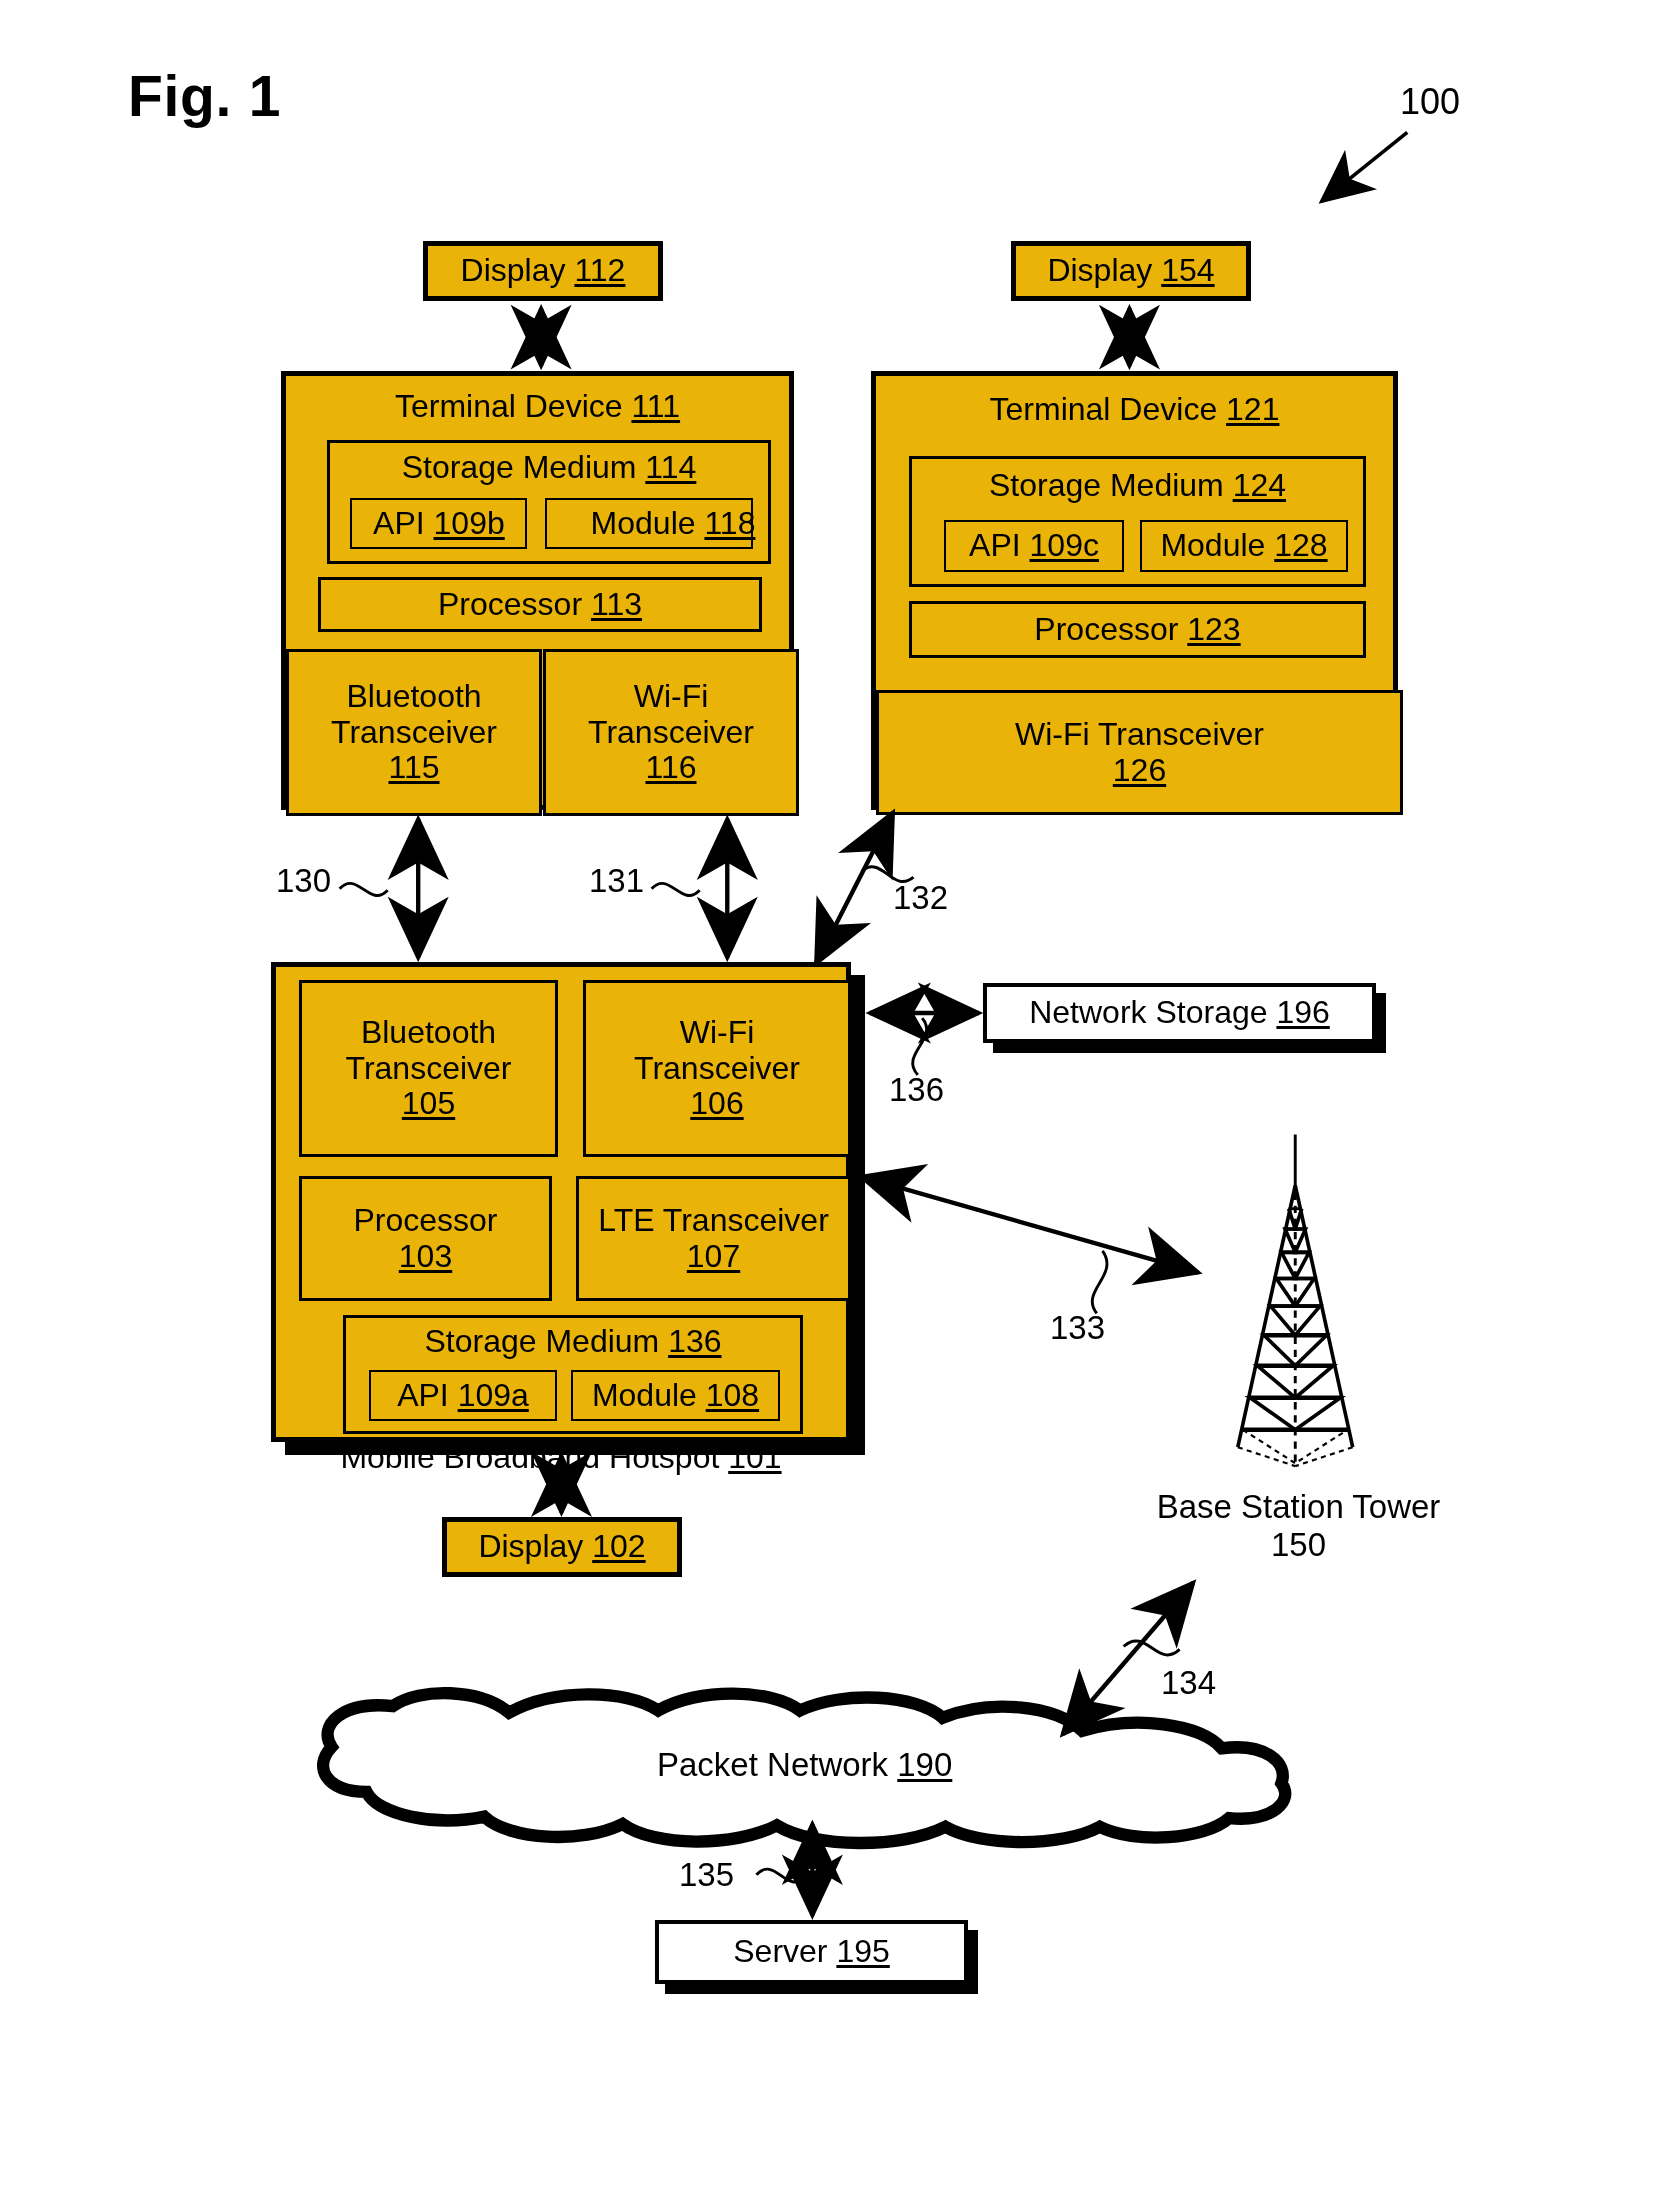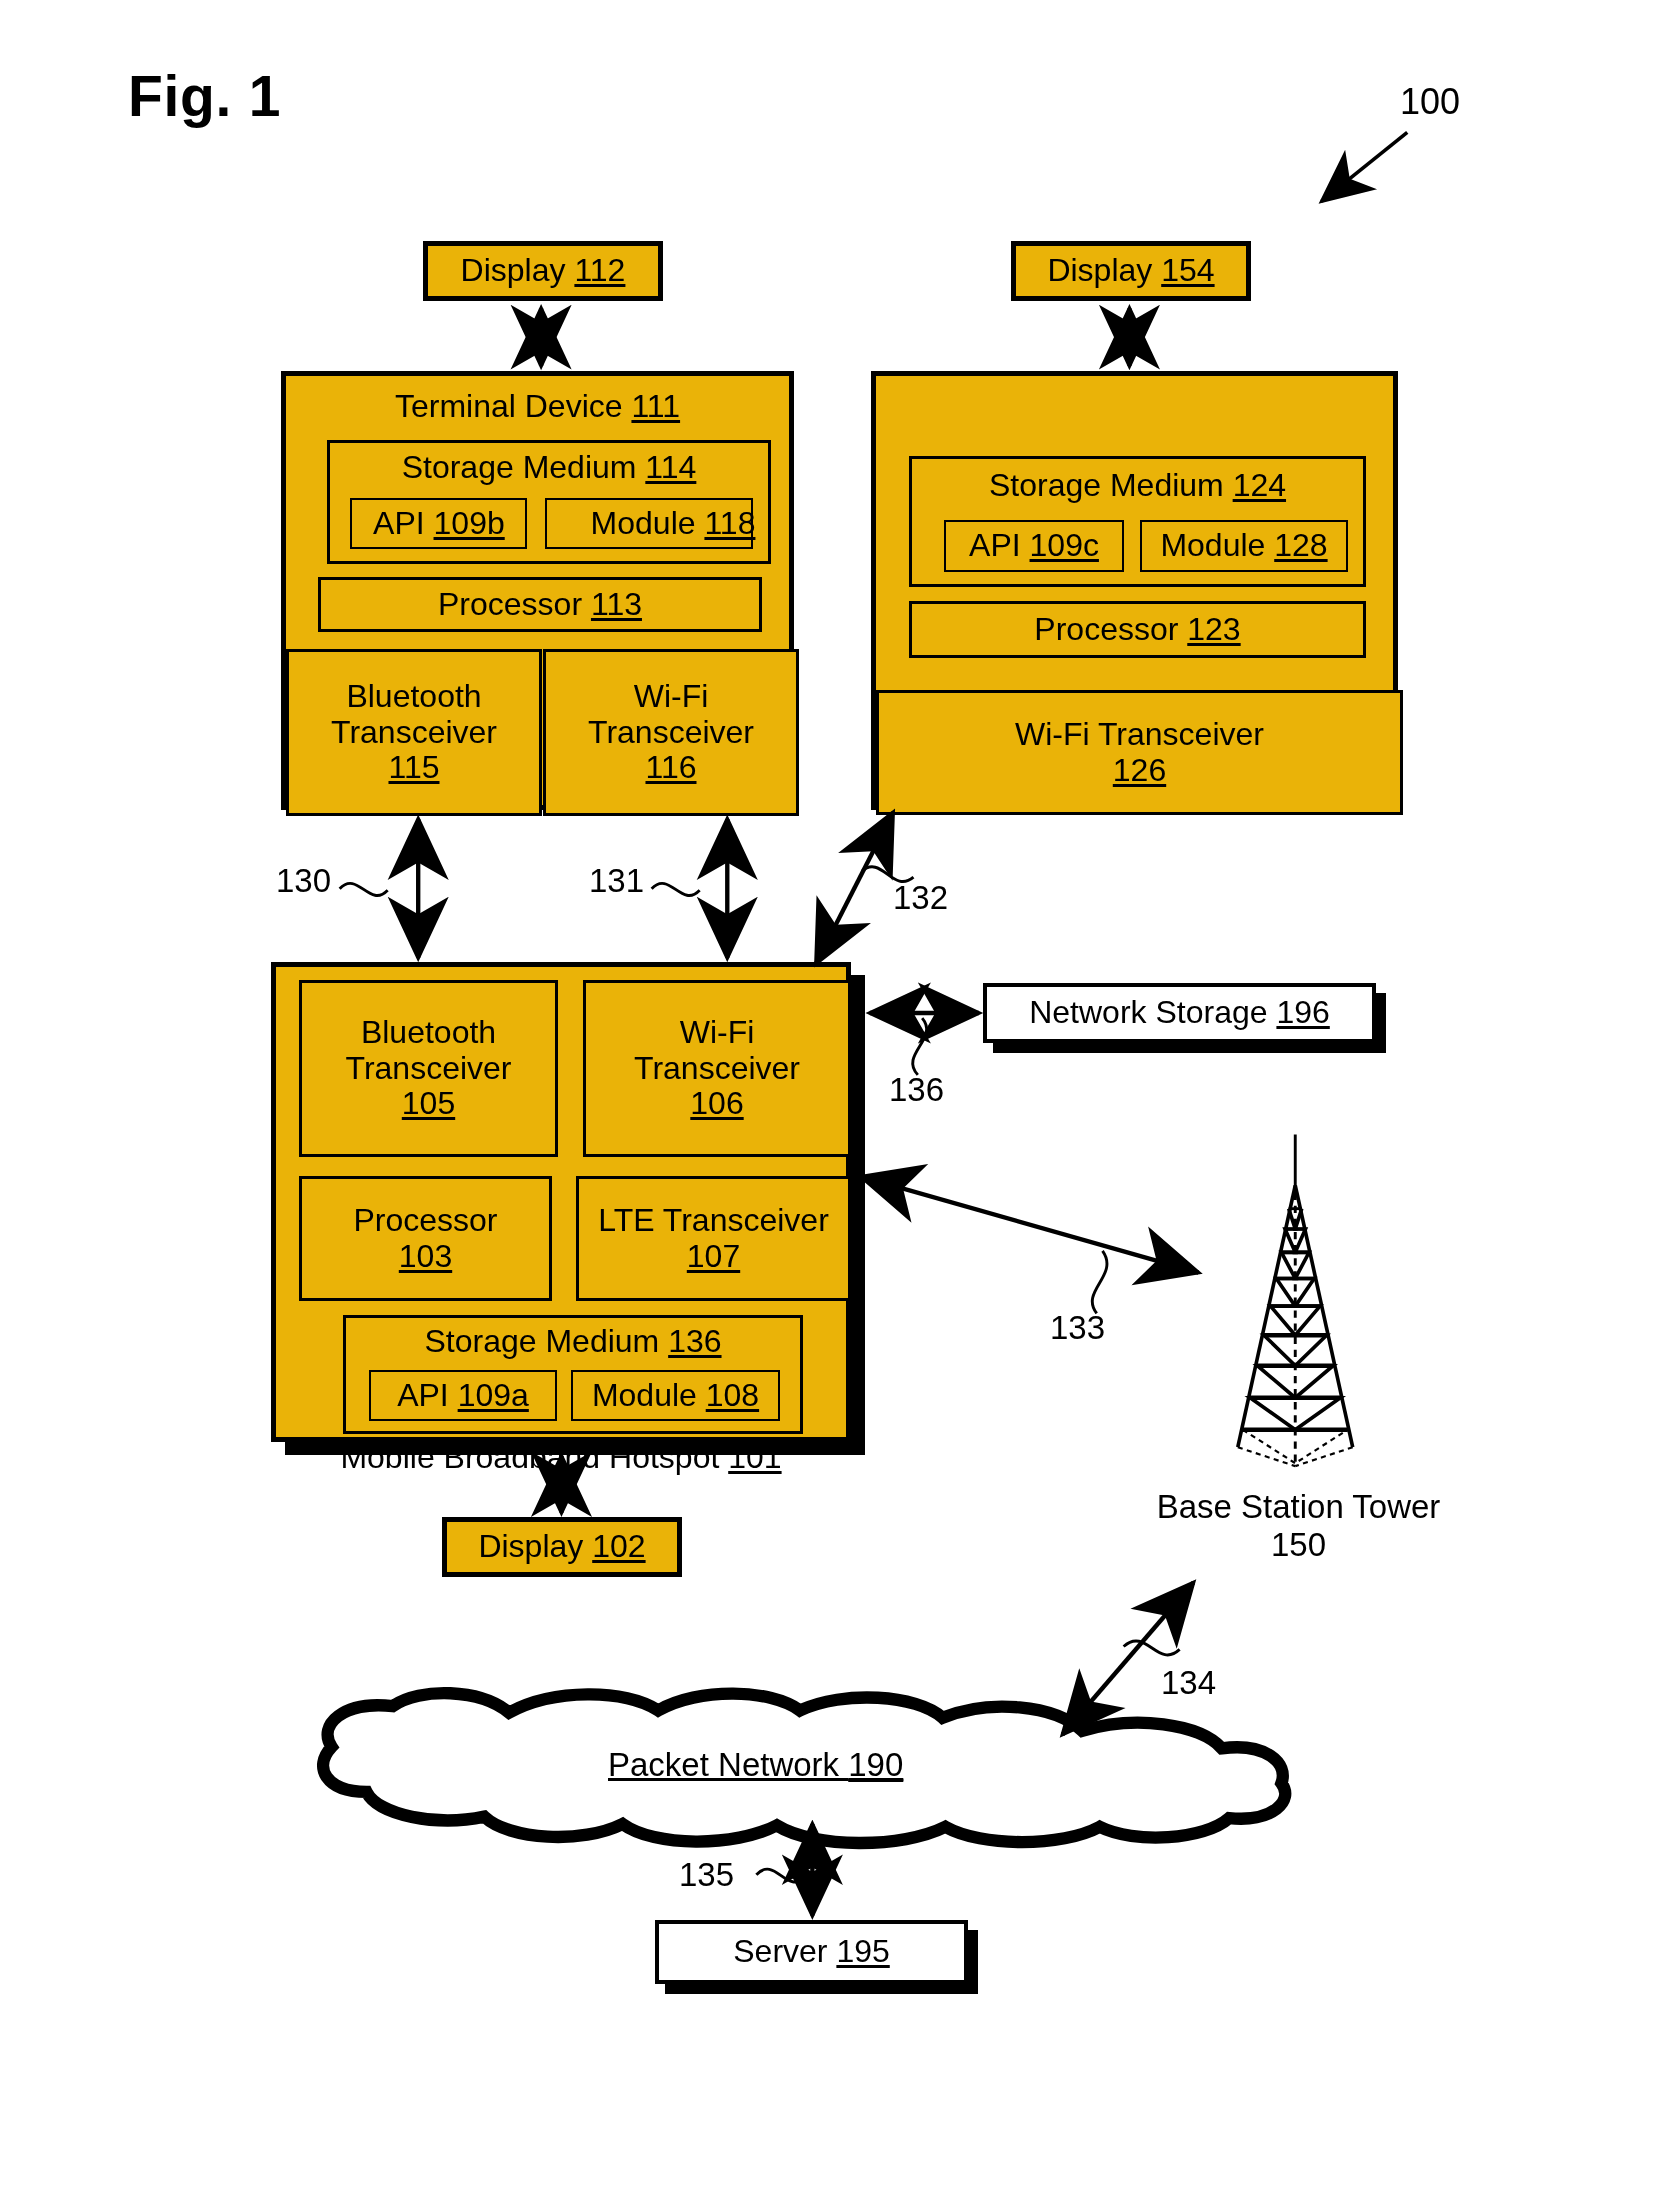--- a/index.html
+++ b/index.html
@@ -151,20 +151,23 @@
         <span class="u">116</span>
       </span>
     </div>
   </div>
 
   <div class="abs box thick" style="left:1011px; top:241px; width:240px; height:60px;">
     <span class="box-label"><span>Display </span><span class="u">154</span></span>
   </div>
 
   <div class="abs box thick" style="left:871px; top:371px; width:527px; height:439px; display:block;">
+    <div class="abs" style="left:0; top:16px; width:100%; text-align:center;">
+      <span class="box-label"><span>Terminal Device </span><span class="u">121</span></span>
+    </div>
 
     <div class="abs box" style="left:33px; top:80px; width:457px; height:131px; display:block;">
       <div class="abs" style="left:0; top:8.7px; width:100%; text-align:center;">
         <span class="box-label"><span>Storage Medium </span><span class="u">124</span></span>
       </div>
       <div class="abs box thin" style="left:32px; top:61px; width:180px; height:52px;">
         <span class="box-label"><span>API </span><span class="u">109c</span></span>
       </div>
       <div class="abs box thin" style="left:228px; top:61px; width:208px; height:52px;">
         <span class="box-label"><span>Module </span><span class="u">128</span></span>
@@ -252,21 +255,21 @@
     <span>Base Station Tower</span><br>
     <span>150</span>
   </div>
 
   <div class="abs box thick" style="left:442px; top:1517px; width:240px; height:60px;">
     <span class="box-label"><span>Display </span><span class="u">102</span></span>
   </div>
 
   <div class="abs ref-num" style="left:1161px; top:1664px;">134</div>
 
-  <div class="cloud-text" style="left:608px; top:1746px;text-decoration:underline;">
+  <div class="cloud-text" style="left:657px; top:1746px;">
     <span>Packet Network </span><span class="u">190</span>
   </div>
 
   <div class="abs ref-num" style="left:679px; top:1856px;">135</div>
 
   <div class="shadow-box" style="left:655px; top:1920px; width:313px; height:64px;">
     <div class="shadow-layer"></div>
     <div class="front-layer">
       <span class="box-label"><span>Server </span><span class="u">195</span></span>
     </div>

